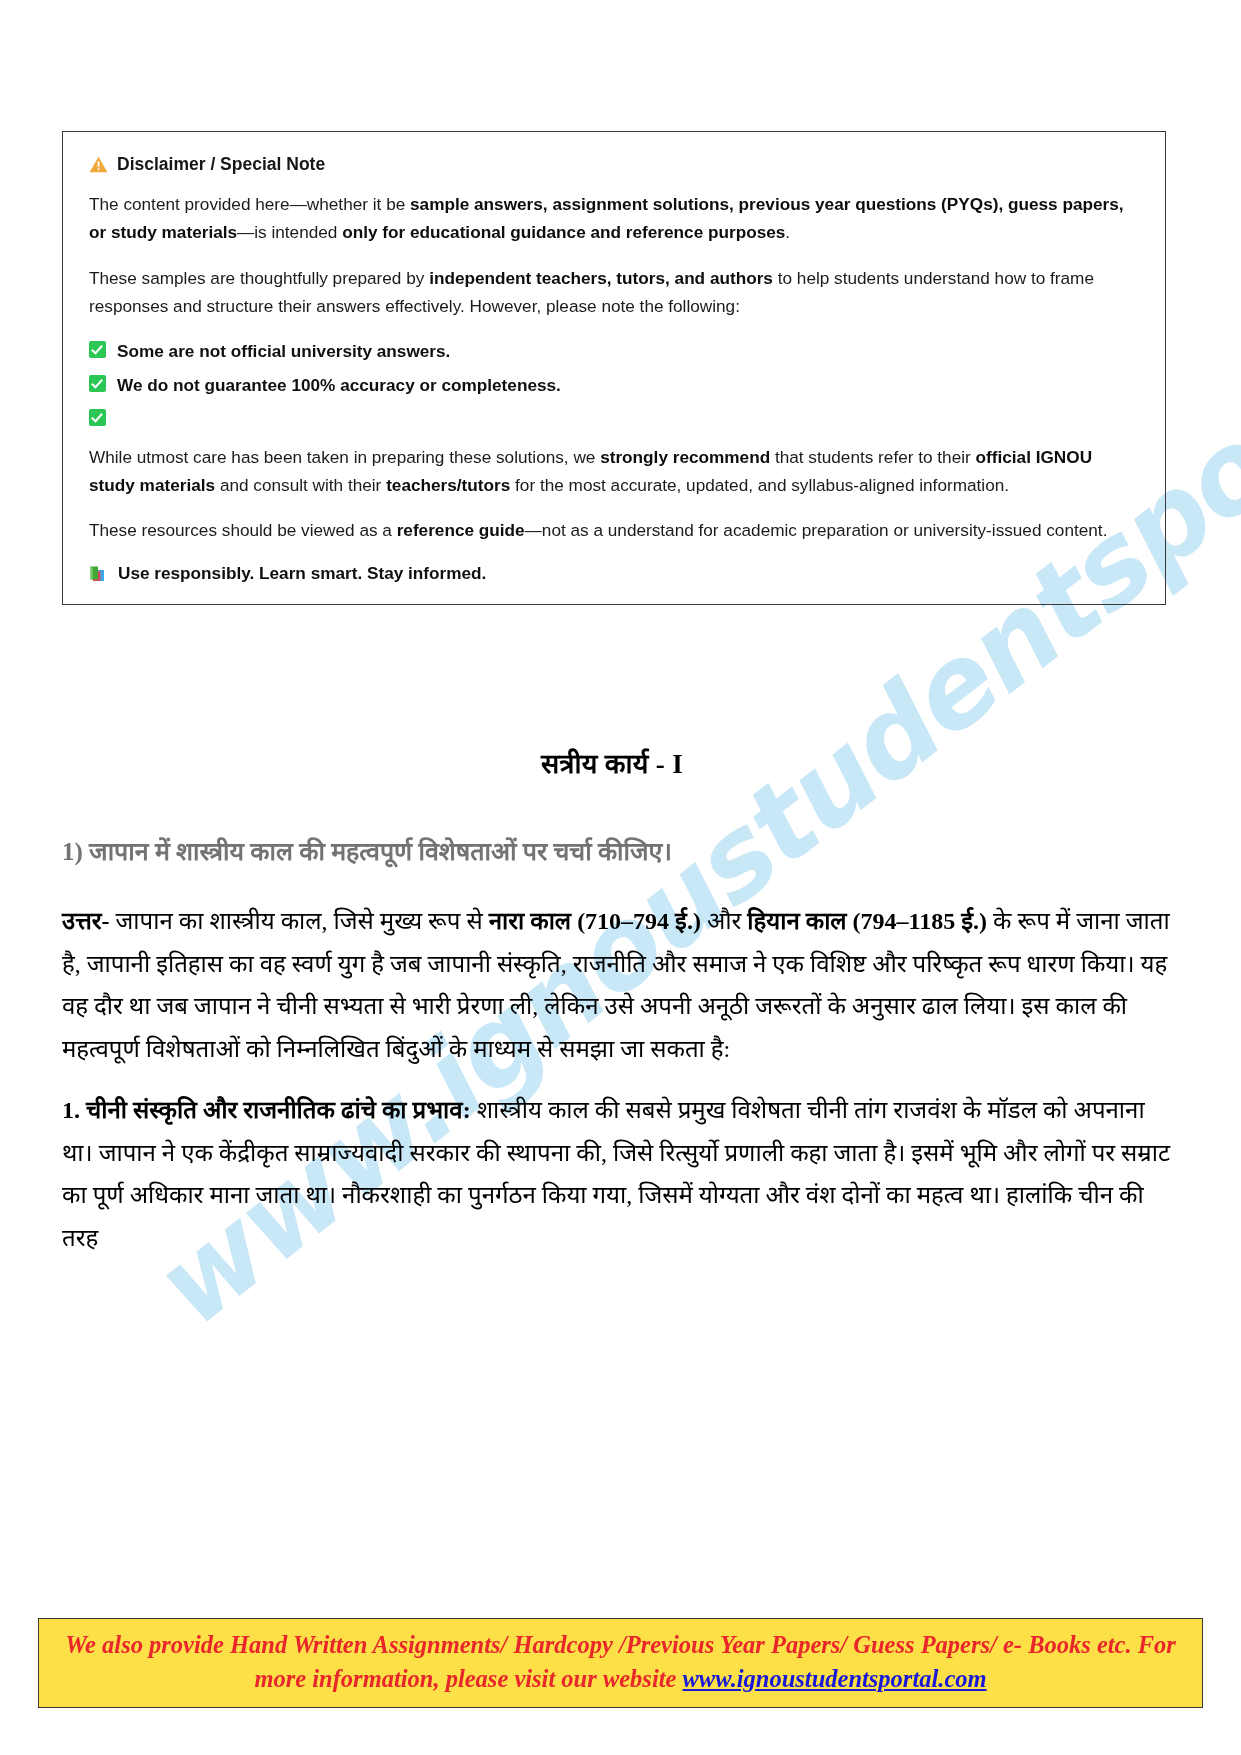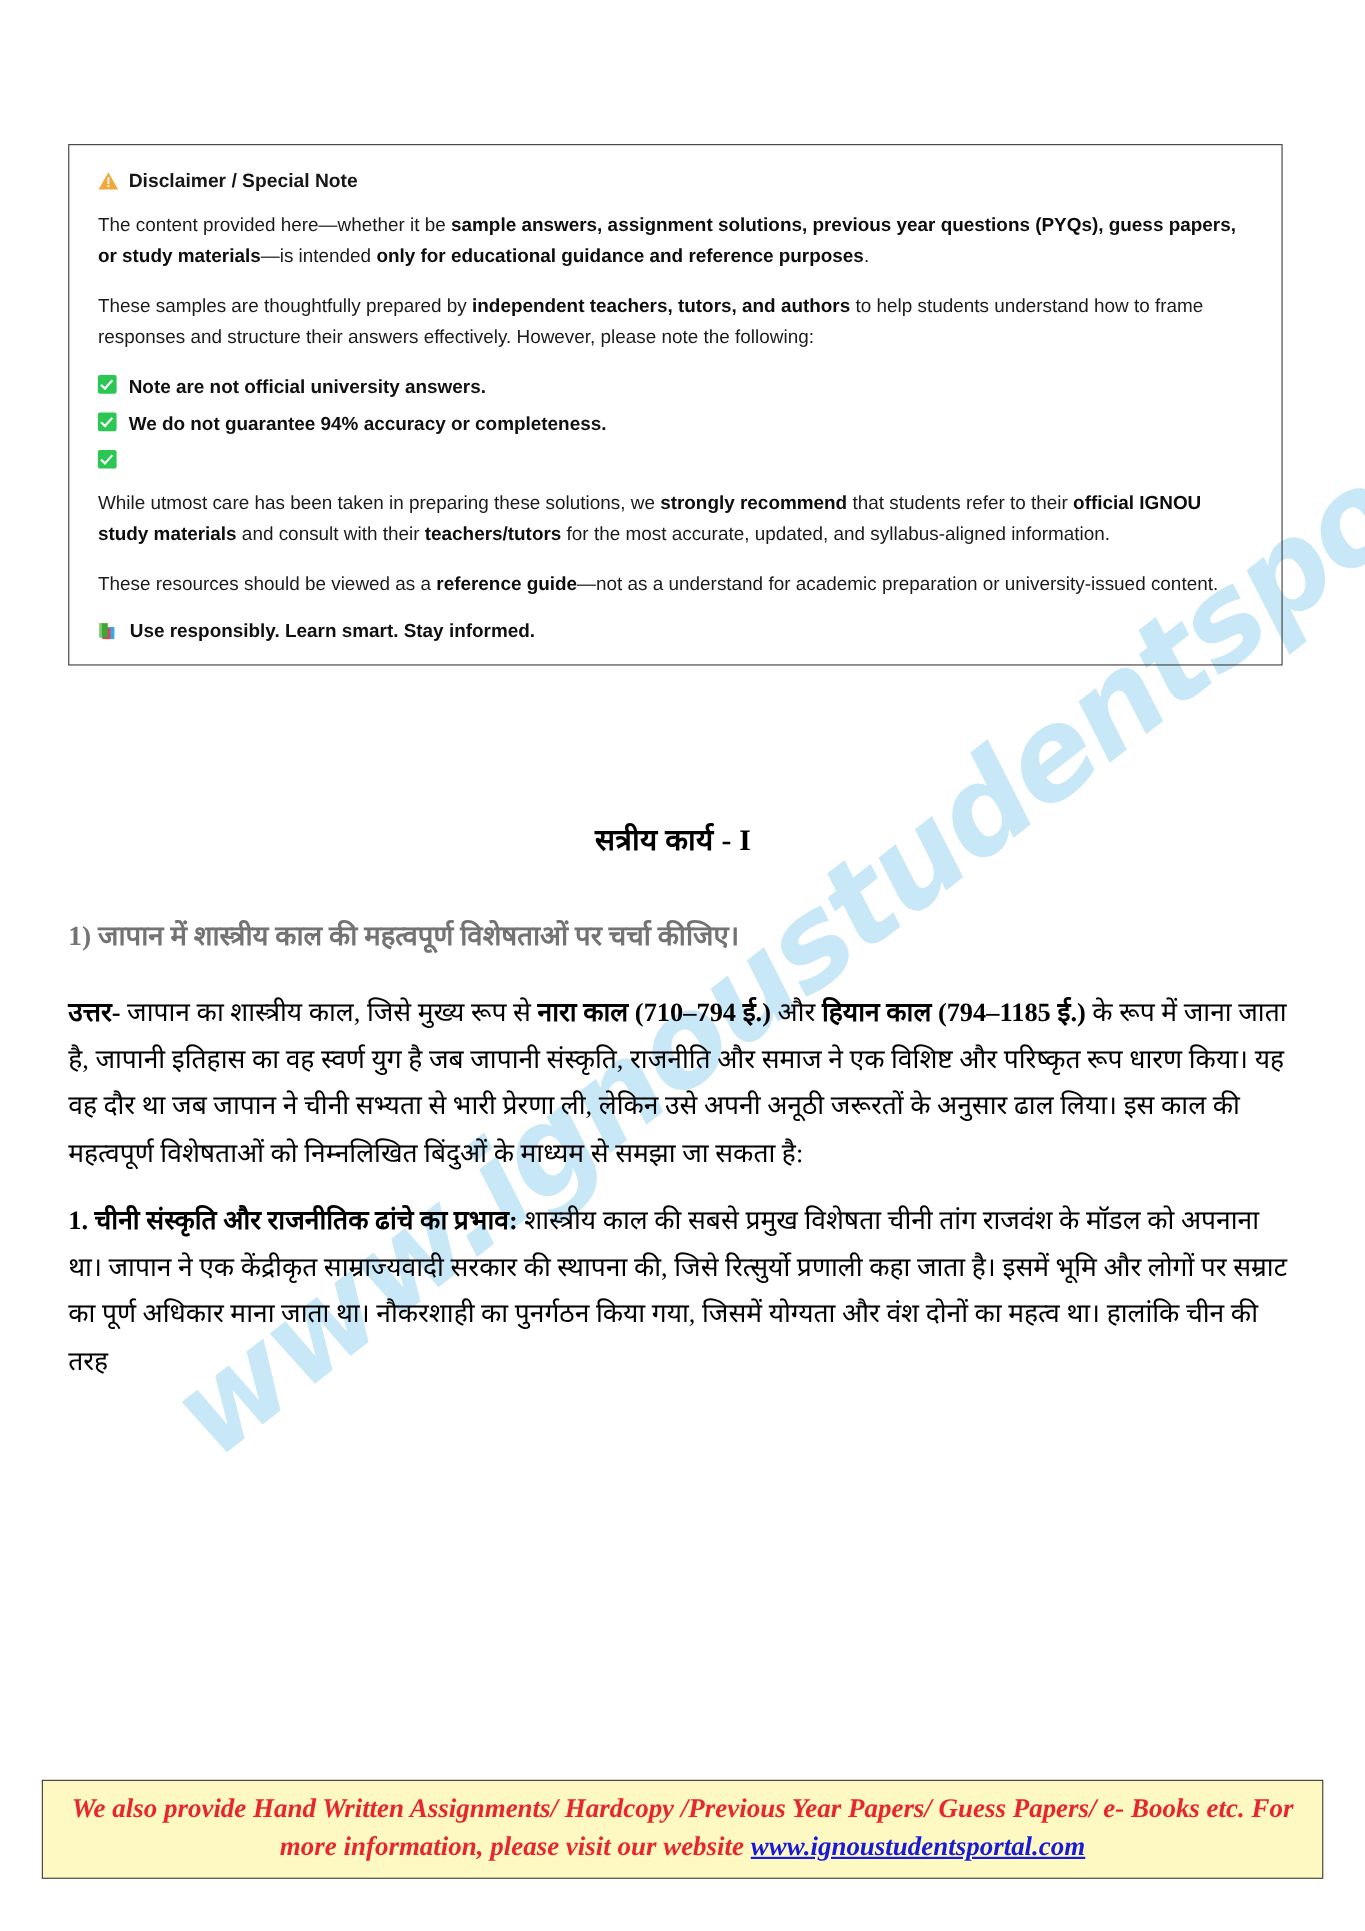--- a/index.html
+++ b/index.html
@@ -174,21 +174,21 @@
   .answer-block p { margin: 0 0 18px 0; }
   .answer-block b { font-weight: 700; }
 
   
   .footer-banner {
     position: absolute;
     left: 38px;
     top: 1618px;
     width: 1165px;
     box-sizing: border-box;
-    background: #fef9c3;
+    background: #fde047;
     border: 1.5px solid #3a3a3a;
     padding: 9px 14px 11px 14px;
     text-align: center;
     font-family: "Liberation Serif", serif;
     font-style: italic;
     font-weight: 700;
     font-size: 24.5px;
     line-height: 1.38;
     color: #e8262b;
     z-index: 20;
@@ -222,25 +222,25 @@
       <span>Disclaimer / Special Note</span>
     </div>
 
     <p class="disc-p"><span>The content provided here—whether it be </span><b>sample answers, assignment solutions, previous year questions (PYQs), guess papers, or study materials</b><span>—is intended </span><b>only for educational guidance and reference purposes</b><span>.</span></p>
 
     <p class="disc-p"><span>These samples are thoughtfully prepared by </span><b>independent teachers, tutors, and authors</b><span> to help students understand how to frame responses and structure their answers effectively. However, please note the following:</span></p>
 
     <ul class="disc-list">
       <li>
         <span class="check-icon"></span>
-        <span>Note are not official university answers.</span>
+        <span>Some are not official university answers.</span>
       </li>
       <li>
         <span class="check-icon"></span>
-        <span>We do not guarantee 94% accuracy or completeness.</span>
+        <span>We do not guarantee 100% accuracy or completeness.</span>
       </li>
       <li>
         <span class="check-icon"></span>
       </li>
     </ul>
 
     <p class="disc-p"><span>While utmost care has been taken in preparing these solutions, we </span><b>strongly recommend</b><span> that students refer to their </span><b>official IGNOU study materials</b><span> and consult with their </span><b>teachers/tutors</b><span> for the most accurate, updated, and syllabus-aligned information.</span></p>
 
     <p class="disc-p"><span>These resources should be viewed as a </span><b>reference guide</b><span>—not as a understand for academic preparation or university-issued content.</span></p>
 

